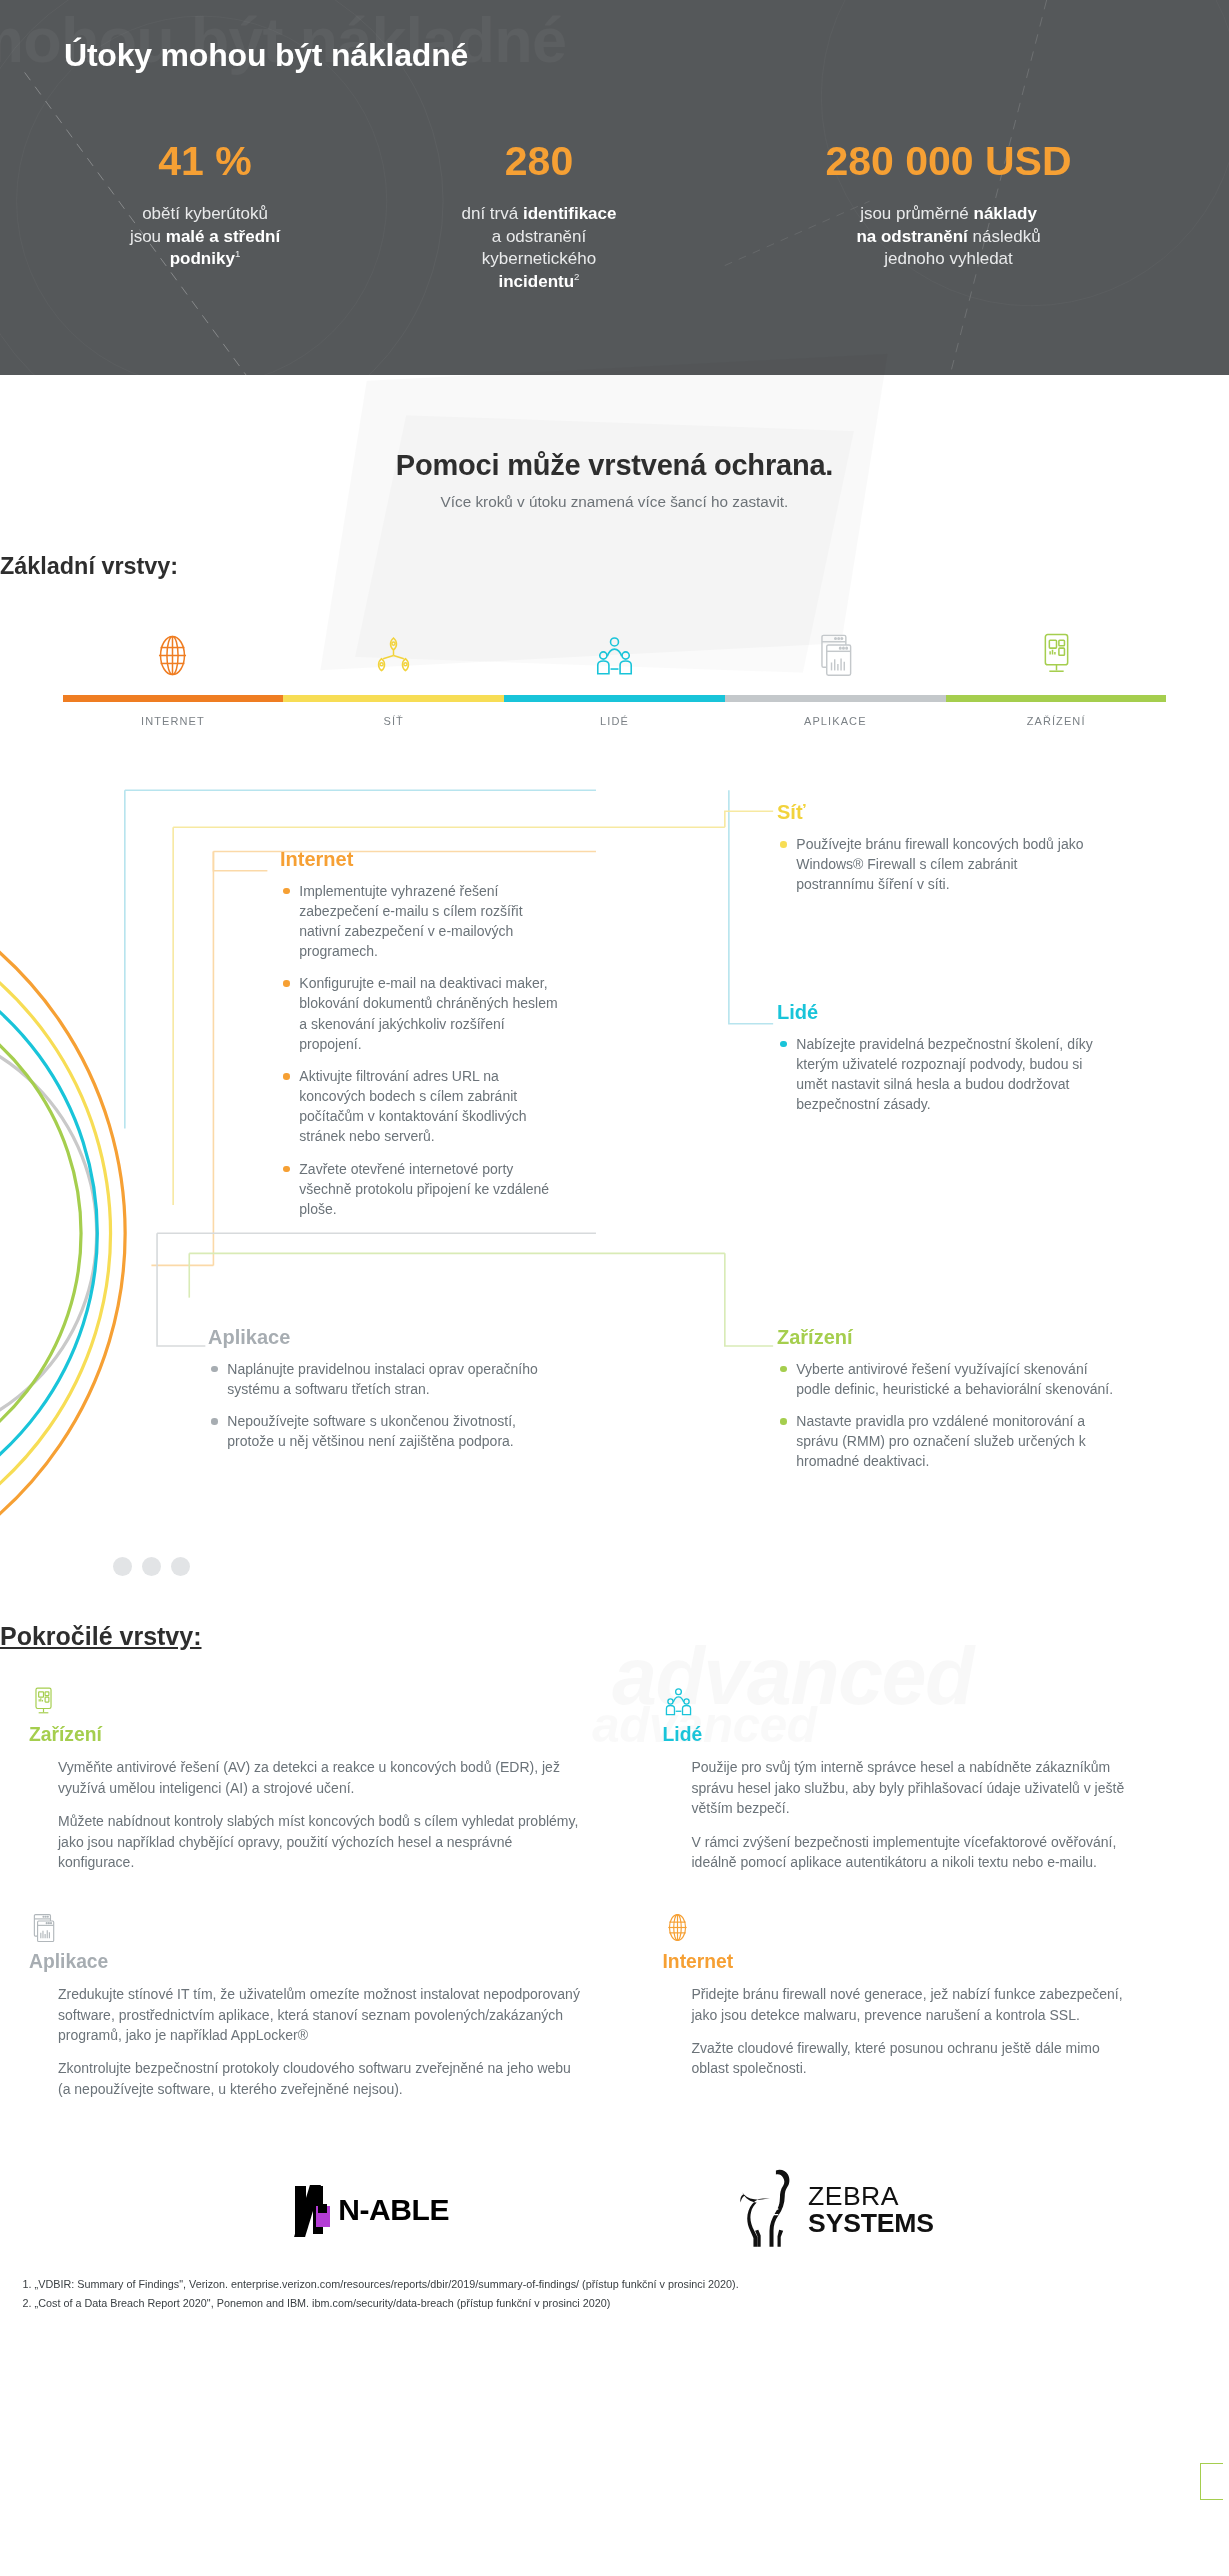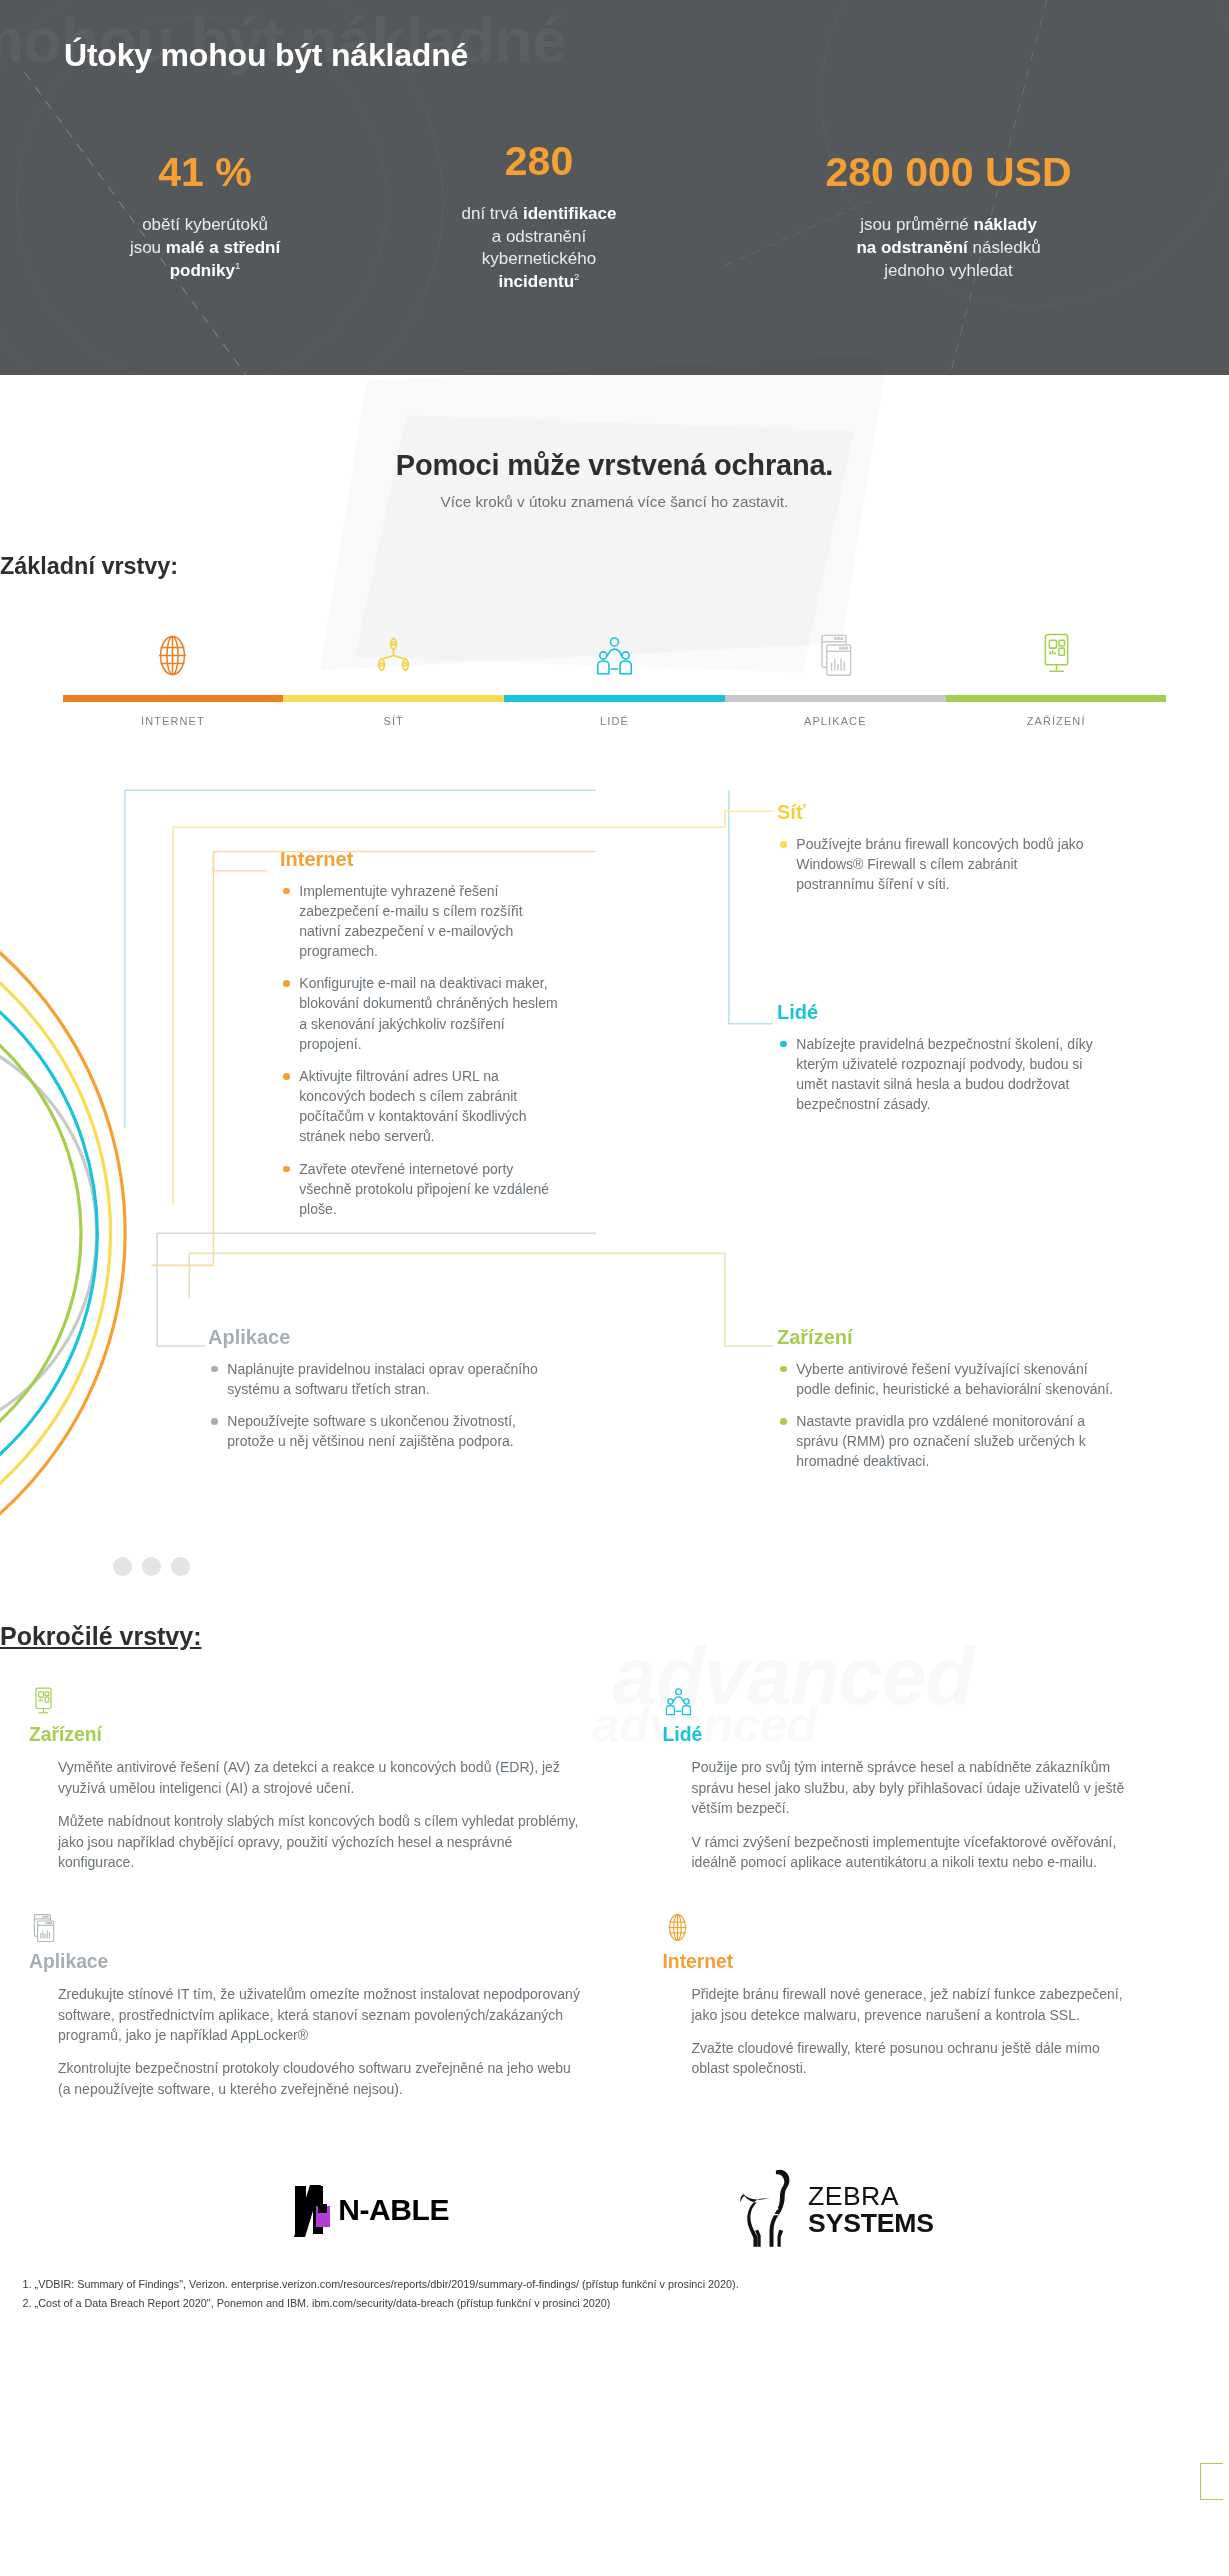--- a/index.html
+++ b/index.html
@@ -23,21 +23,21 @@
     letter-spacing:-0.8px;white-space:nowrap;
     pointer-events:none;
   }
   .hero-circles{position:absolute;inset:0;pointer-events:none;}
   .hero-title{
     position:absolute;left:64px;top:37px;
     font-size:32px;font-weight:bold;color:#ffffff;letter-spacing:-0.2px;
   }
   .stats{
     position:absolute;left:0;top:141px;width:1229px;
-    display:flex;align-items:center;padding:0 32px;
+    display:flex;align-items:flex-start;padding:0 32px;
   }
   .stat{flex:1;text-align:center;padding:0 8px;}
   .stat:nth-child(1){flex:0 0 346px;}
   .stat:nth-child(2){flex:0 0 322px;}
   .stat:nth-child(3){flex:1;}
   .stat-num{
     font-size:41px;font-weight:bold;color:#f6a034;
     line-height:1;margin-bottom:21px;white-space:nowrap;
   }
   .stat-desc{

